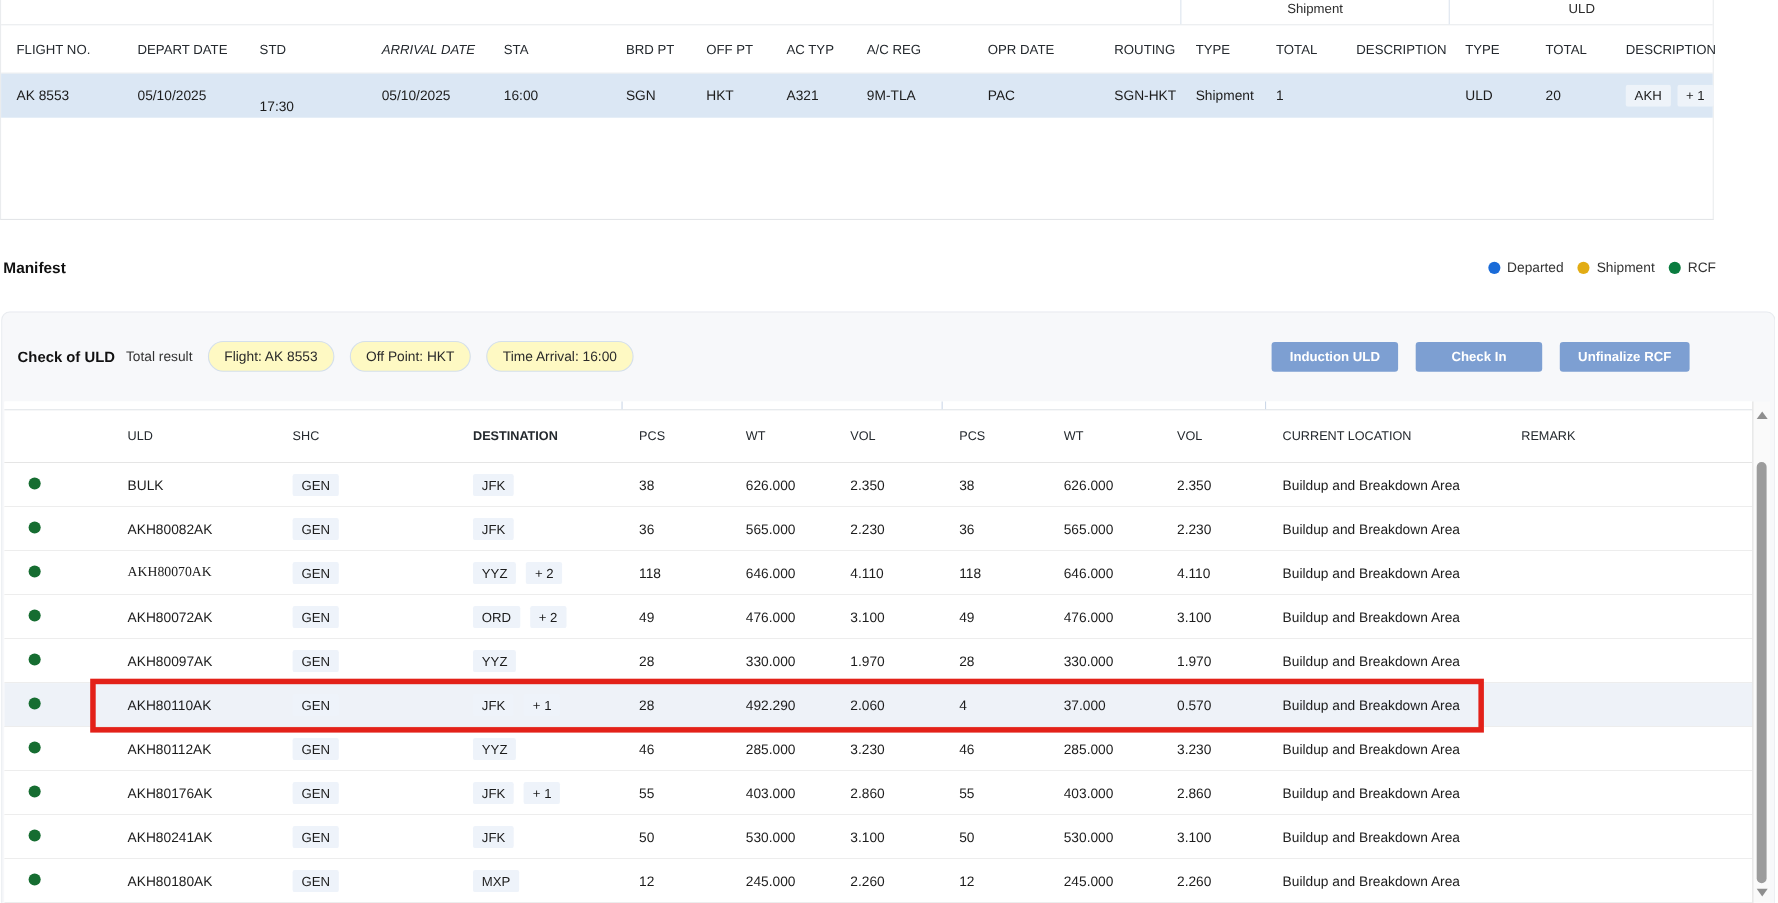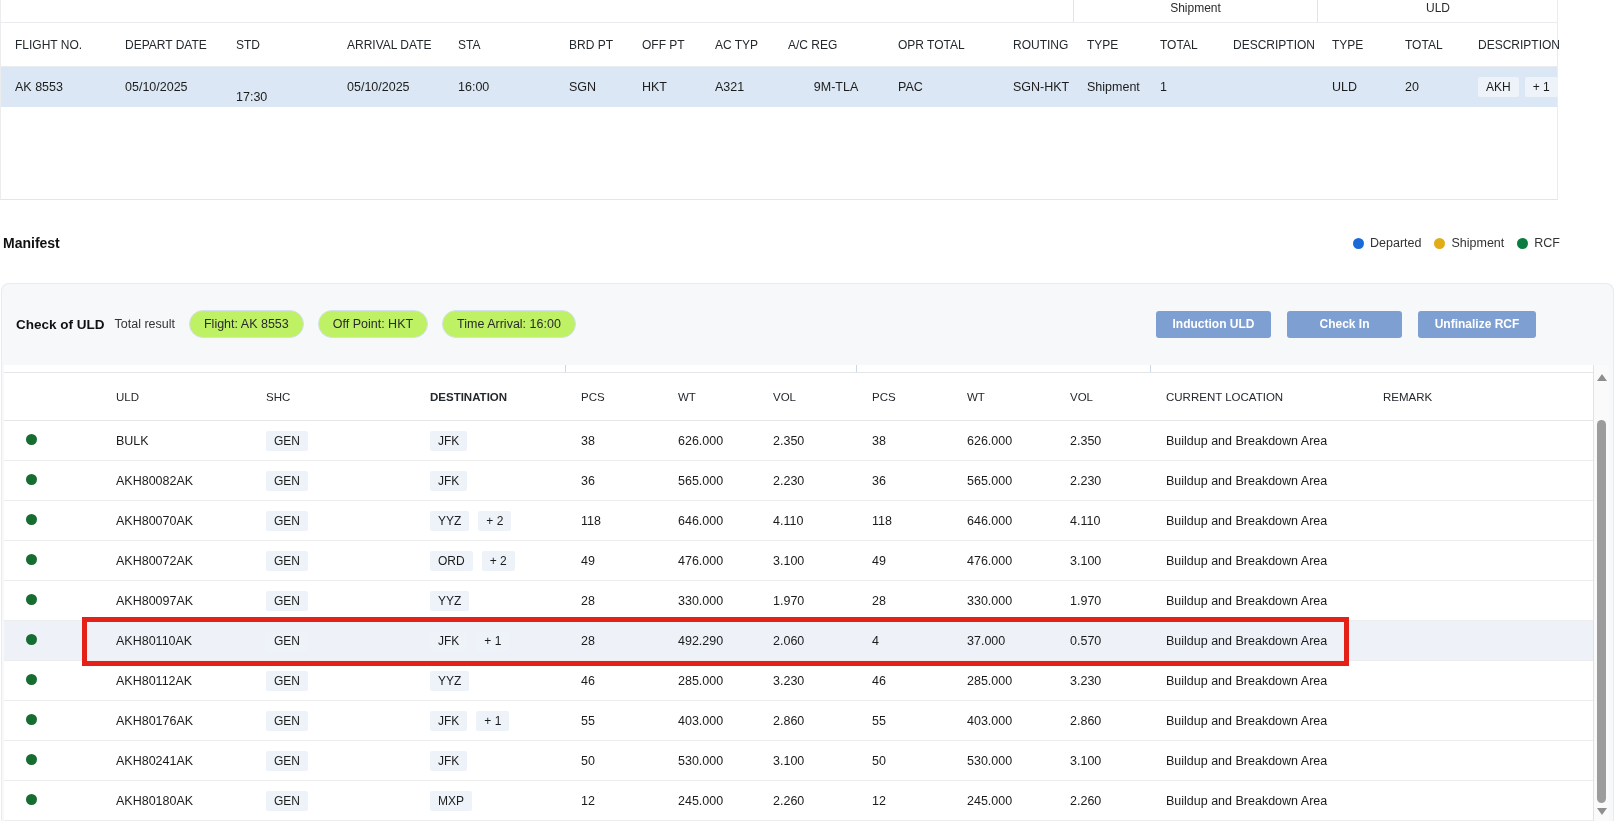--- a/index.html
+++ b/index.html
@@ -29,21 +29,21 @@
   .legend { position:absolute; top:236px; right:56px; display:flex; align-items:flex-start; gap:13px; }
   .legend-item { display:flex; align-items:center; gap:6px; font-size:12.5px; color:#333; }
   .legend-dot { width:11px; height:11px; border-radius:50%; flex:none; }
 
   
   .uld-panel { position:absolute; top:283px; left:1px; width:1613px; height:538px;
     background:#f7f8fa; border:1px solid #e8ebef; border-bottom:none; border-radius:8px 8px 0 0; }
   .panel-head { position:absolute; top:26px; left:14px; right:77px; display:flex; align-items:center; }
   .panel-title { font-size:13.5px; font-weight:bold; color:#111; margin-right:10px; }
   .panel-sub { font-size:12.5px; color:#333; margin-right:14px; }
-  .chip { background:#bef264; border:1px solid #d4dfeb; border-radius:15px; padding:6px 14px;
+  .chip { background:#fef9c3; border:1px solid #d4dfeb; border-radius:15px; padding:6px 14px;
     font-size:12.5px; color:#2b2b2b; margin-right:14px; white-space:nowrap; cursor:default; }
   .head-spacer { flex:1; }
   .act-btn { background:#7d9fd2; color:#fff; border:none; border-radius:3px; height:27px;
     width:115px; font-size:12px; font-weight:bold; font-family:"Liberation Sans",sans-serif;
     margin-left:16px; cursor:pointer; }
   .act-btn.wide { width:118px; }
 
   
   .uld-table { position:absolute; top:81px; left:2px; width:1589px; bottom:0; background:#fff; }
   .group-strip { position:relative; height:8px; background:#fff; border-bottom:1px solid #e2e5e9; }
@@ -76,45 +76,45 @@
 
 <div class="flight-panel">
   <div class="fp-group-row">
     <div class="fp-group shipment">Shipment</div>
     <div class="fp-group uld">ULD</div>
   </div>
   <div class="fp-header" id="fp-header">
       <div class="fp-cell" style="width: 110px;">FLIGHT NO.</div>
       <div class="fp-cell" style="width: 111px;">DEPART DATE</div>
       <div class="fp-cell" style="width: 111px;">STD</div>
-      <div class="fp-cell" style="width: 111px;">ARRIVAL DATE</div>
+      <div class="fp-cell" style="width: 111px; font-style: italic;">ARRIVAL DATE</div>
       <div class="fp-cell" style="width: 111px;">STA</div>
       <div class="fp-cell" style="width: 73px;">BRD PT</div>
       <div class="fp-cell" style="width: 73px;">OFF PT</div>
       <div class="fp-cell" style="width: 73px;">AC TYP</div>
       <div class="fp-cell" style="width: 110px;">A/C REG</div>
-      <div class="fp-cell" style="width: 115px;">OPR TOTAL</div>
+      <div class="fp-cell" style="width: 115px;">OPR DATE</div>
       <div class="fp-cell" style="width: 74px;">ROUTING</div>
       <div class="fp-cell" style="width: 73px;">TYPE</div>
       <div class="fp-cell" style="width: 73px;">TOTAL</div>
       <div class="fp-cell" style="width: 99px;">DESCRIPTION</div>
       <div class="fp-cell" style="width: 73px;">TYPE</div>
       <div class="fp-cell" style="width: 73px;">TOTAL</div>
       <div class="fp-cell" style="width: 95px;">DESCRIPTION</div>
     </div>
   <div class="fp-datarow" id="fp-datarow">
       <div class="fp-cell" style="width: 110px;">AK 8553</div>
       <div class="fp-cell" style="width: 111px;">05/10/2025</div>
       <div class="fp-cell" style="width: 111px; margin-top: 20px;">17:30</div>
       <div class="fp-cell" style="width: 111px;">05/10/2025</div>
       <div class="fp-cell" style="width: 111px;">16:00</div>
       <div class="fp-cell" style="width: 73px;">SGN</div>
       <div class="fp-cell" style="width: 73px;">HKT</div>
       <div class="fp-cell" style="width: 73px;">A321</div>
-      <div class="fp-cell" style="width: 110px; text-align: center;">9M-TLA</div>
+      <div class="fp-cell" style="width: 110px;">9M-TLA</div>
       <div class="fp-cell" style="width: 115px;">PAC</div>
       <div class="fp-cell" style="width: 74px;">SGN-HKT</div>
       <div class="fp-cell" style="width: 73px;">Shipment</div>
       <div class="fp-cell" style="width: 73px;">1</div>
       <div class="fp-cell" style="width: 99px;"></div>
       <div class="fp-cell" style="width: 73px;">ULD</div>
       <div class="fp-cell" style="width: 73px;">20</div>
       <div class="fp-cell" style="width: 95px;"><span class="fp-badge">AKH</span><span class="fp-badge">+ 1</span></div>
     </div>
 </div>
@@ -192,21 +192,21 @@
           <div class="ut-cell" style="width: 95px;">565.000</div>
           <div class="ut-cell" style="width: 99px;">2.230</div>
           <div class="ut-cell" style="width: 95px;">36</div>
           <div class="ut-cell" style="width: 103px;">565.000</div>
           <div class="ut-cell" style="width: 96px;">2.230</div>
           <div class="ut-cell" style="width: 217px;">Buildup and Breakdown Area</div>
           <div class="ut-cell" style="width: 226px;"></div>
         </div>
         <div class="ut-row">
           <div class="ut-cell" style="width: 96px; padding-left: 16px;"><span class="status-dot" style="background: rgb(22, 109, 49);"></span></div>
-          <div class="ut-cell" style="width: 150px;">AKH80070AK</div>
+          <div class="ut-cell" style="width: 150px; font-family: Liberation Serif, serif;">AKH80070AK</div>
           <div class="ut-cell" style="width: 164px;"><span class="tag">GEN</span></div>
           <div class="ut-cell" style="width: 151px;"><span class="tag">YYZ</span><span class="tag extra">+ 2</span></div>
           <div class="ut-cell" style="width: 97px;">118</div>
           <div class="ut-cell" style="width: 95px;">646.000</div>
           <div class="ut-cell" style="width: 99px;">4.110</div>
           <div class="ut-cell" style="width: 95px;">118</div>
           <div class="ut-cell" style="width: 103px;">646.000</div>
           <div class="ut-cell" style="width: 96px;">4.110</div>
           <div class="ut-cell" style="width: 217px;">Buildup and Breakdown Area</div>
           <div class="ut-cell" style="width: 226px;"></div>

